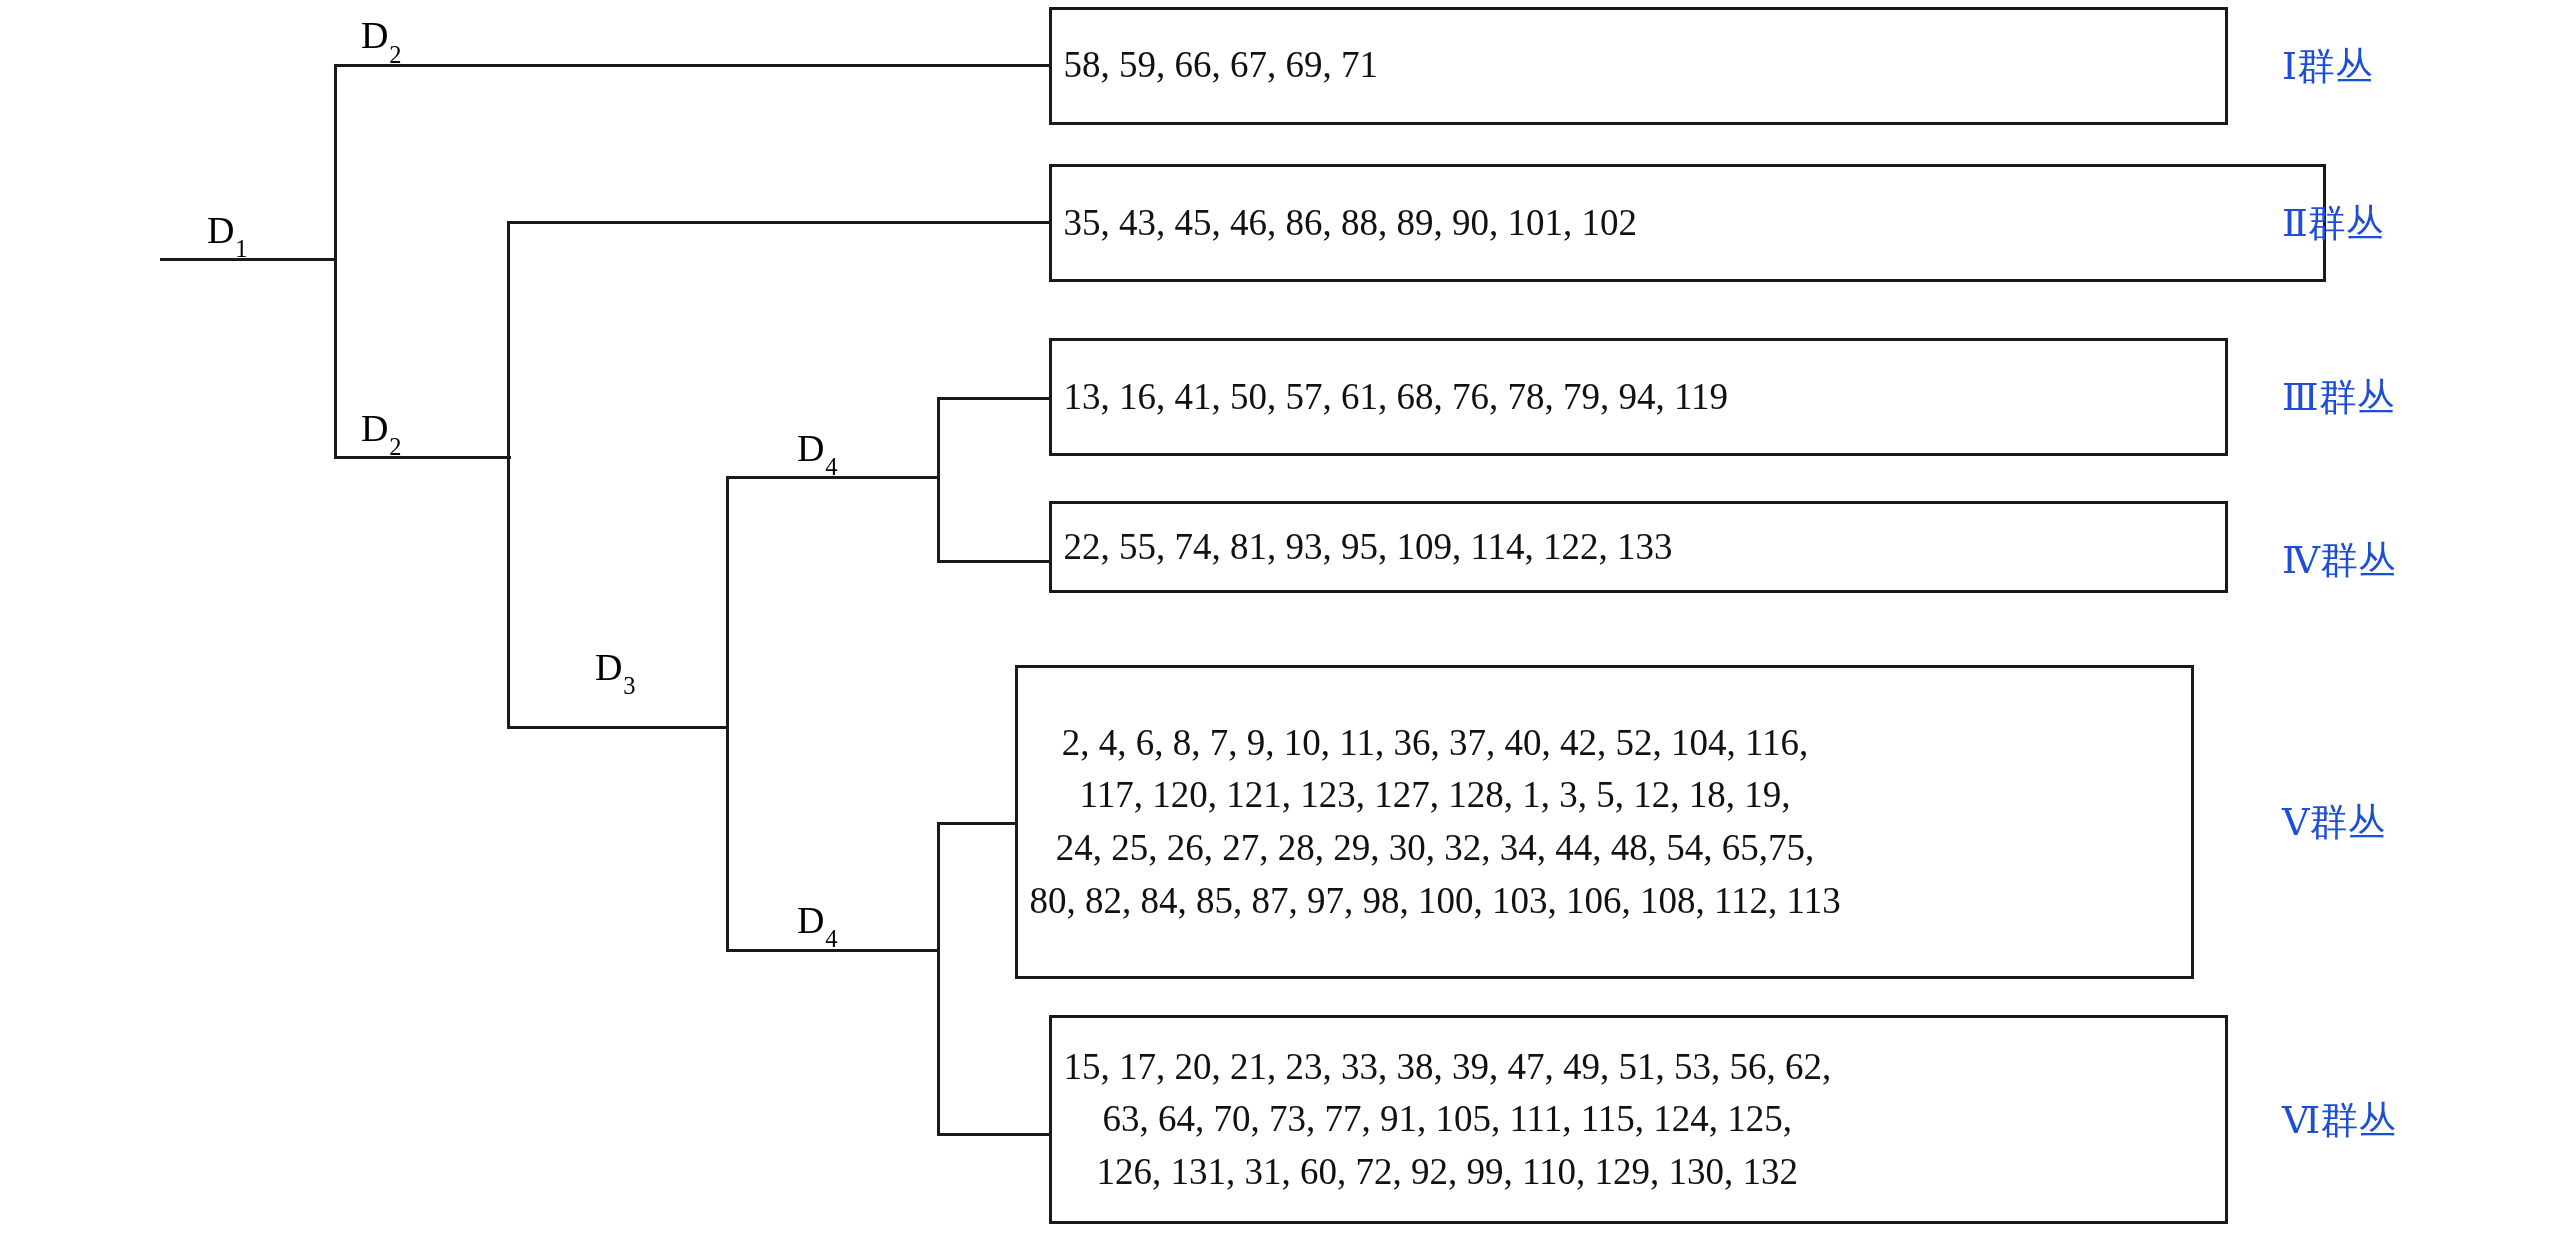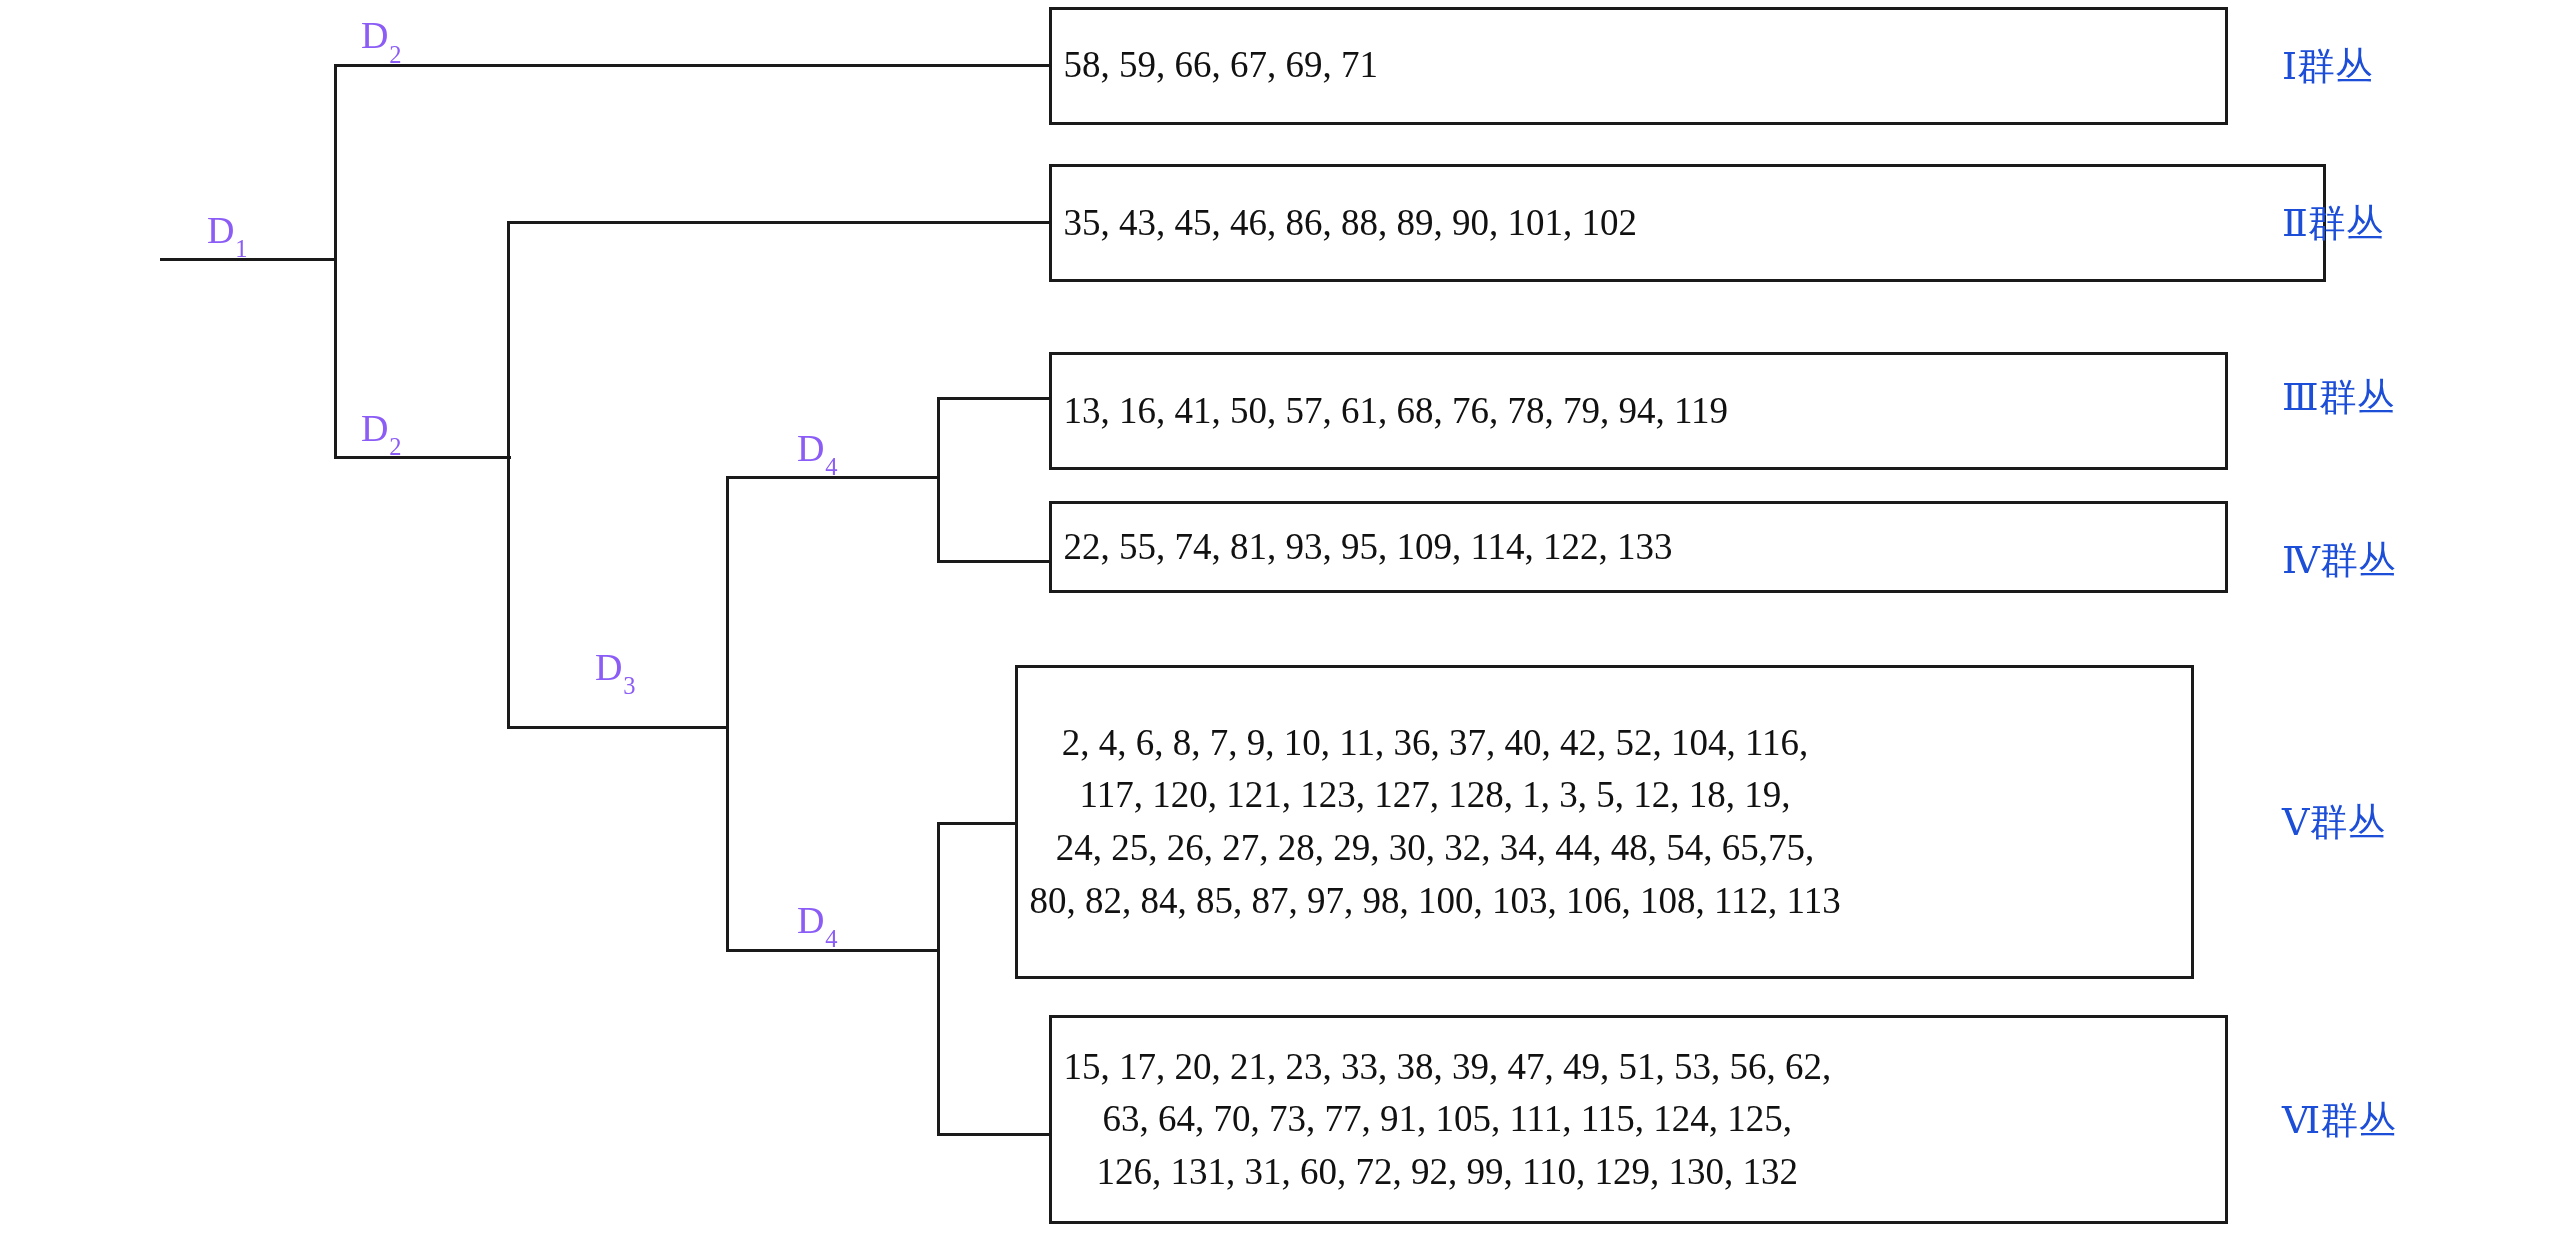--- a/index.html
+++ b/index.html
@@ -20,21 +20,21 @@
   .hline, .vline {
     position: absolute;
     background: #1a1a1a;
   }
   .hline { height: 3.3px; }
   .vline { width: 3.3px; }
 
   
   .node-label {
     position: absolute;
-    color: #8b5cf6;
+    color: #000000;
     font-size: 38px;
     line-height: 1;
     white-space: nowrap;
   }
   .node-label .sub {
     font-size: 24.5px;
     vertical-align: sub;
     position: relative;
     top: 5.7px;
     left: 0.8px;
@@ -126,21 +126,21 @@
   </div>
 
   <div class="cluster-box" style="left:1049px; top:6.5px; width:1179px; height:118px;">
     <div class="box-text">58, 59, 66, 67, 69, 71</div>
   </div>
 
   <div class="cluster-box" style="left:1049px; top:164px; width:1277px; height:118px;">
     <div class="box-text">35, 43, 45, 46, 86, 88, 89, 90, 101, 102</div>
   </div>
 
-  <div class="cluster-box" style="left:1049px; top:352px; width:1179px; height:118px;">
+  <div class="cluster-box" style="left:1049px; top:338px; width:1179px; height:118px;">
     <div class="box-text">13, 16, 41, 50, 57, 61, 68, 76, 78, 79, 94, 119</div>
   </div>
 
   <div class="cluster-box" style="left:1049px; top:501px; width:1179px; height:92px;">
     <div class="box-text">22, 55, 74, 81, 93, 95, 109, 114, 122, 133</div>
   </div>
 
   <div class="cluster-box" style="left:1015px; top:665px; width:1179px; height:314px;">
     <div class="box-text">2, 4, 6, 8, 7, 9, 10, 11, 36, 37, 40, 42, 52, 104, 116,
 117, 120, 121, 123, 127, 128, 1, 3, 5, 12, 18, 19,

